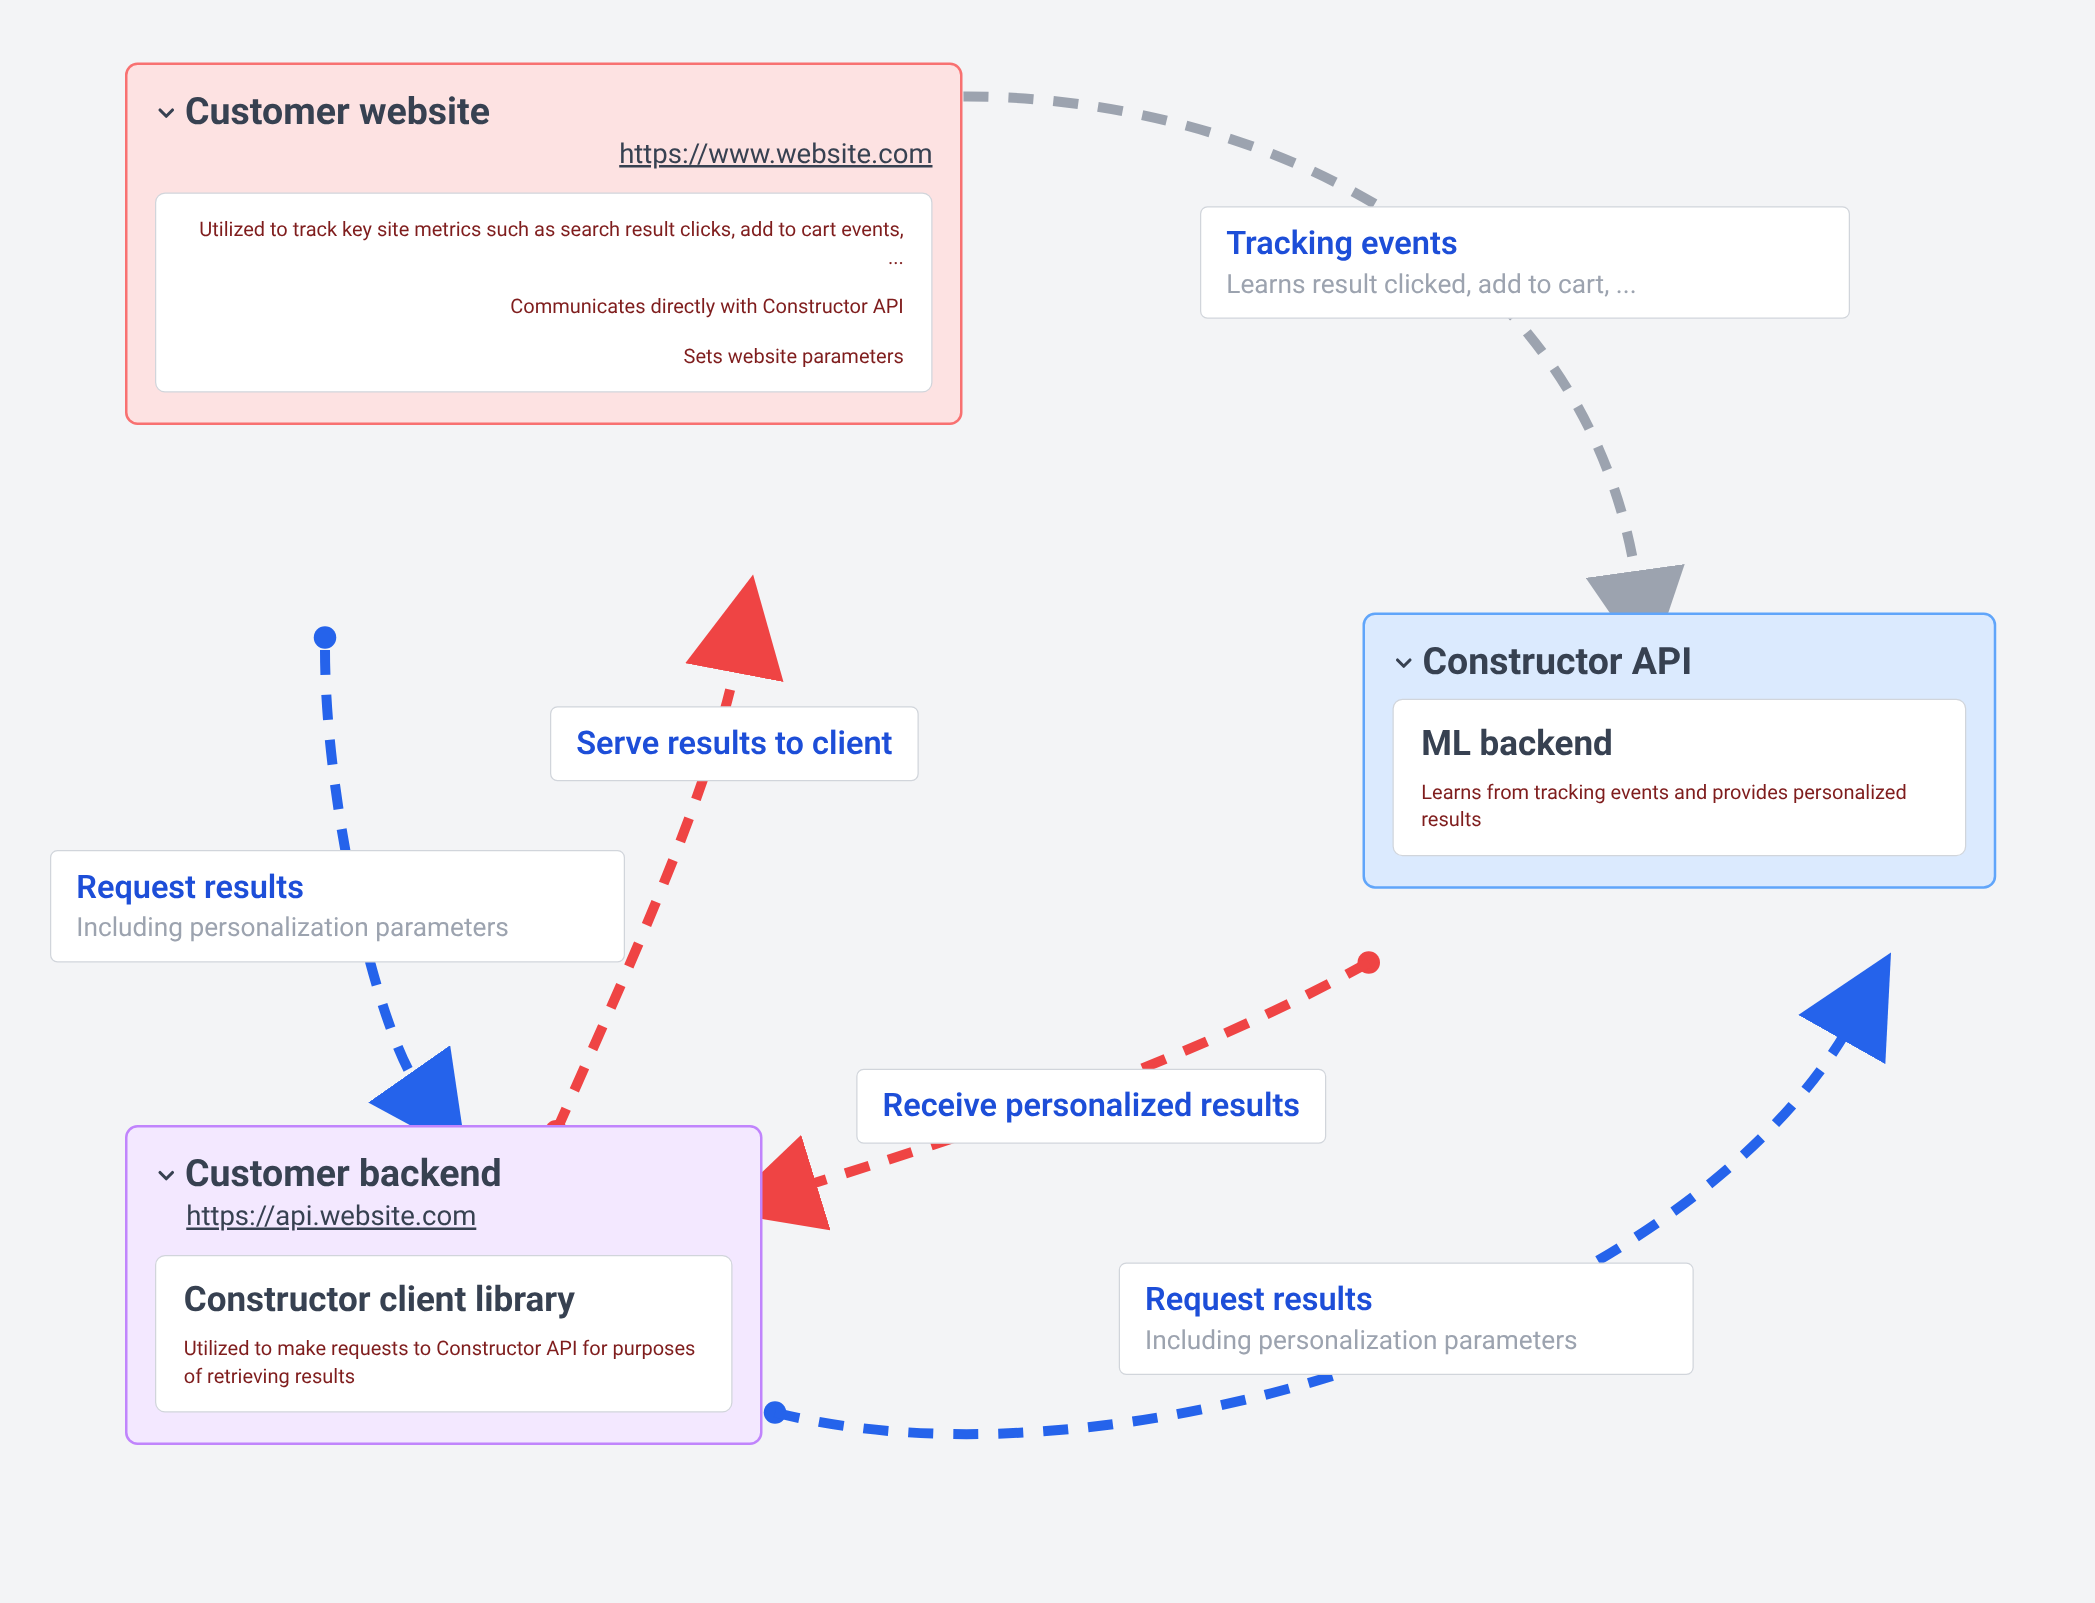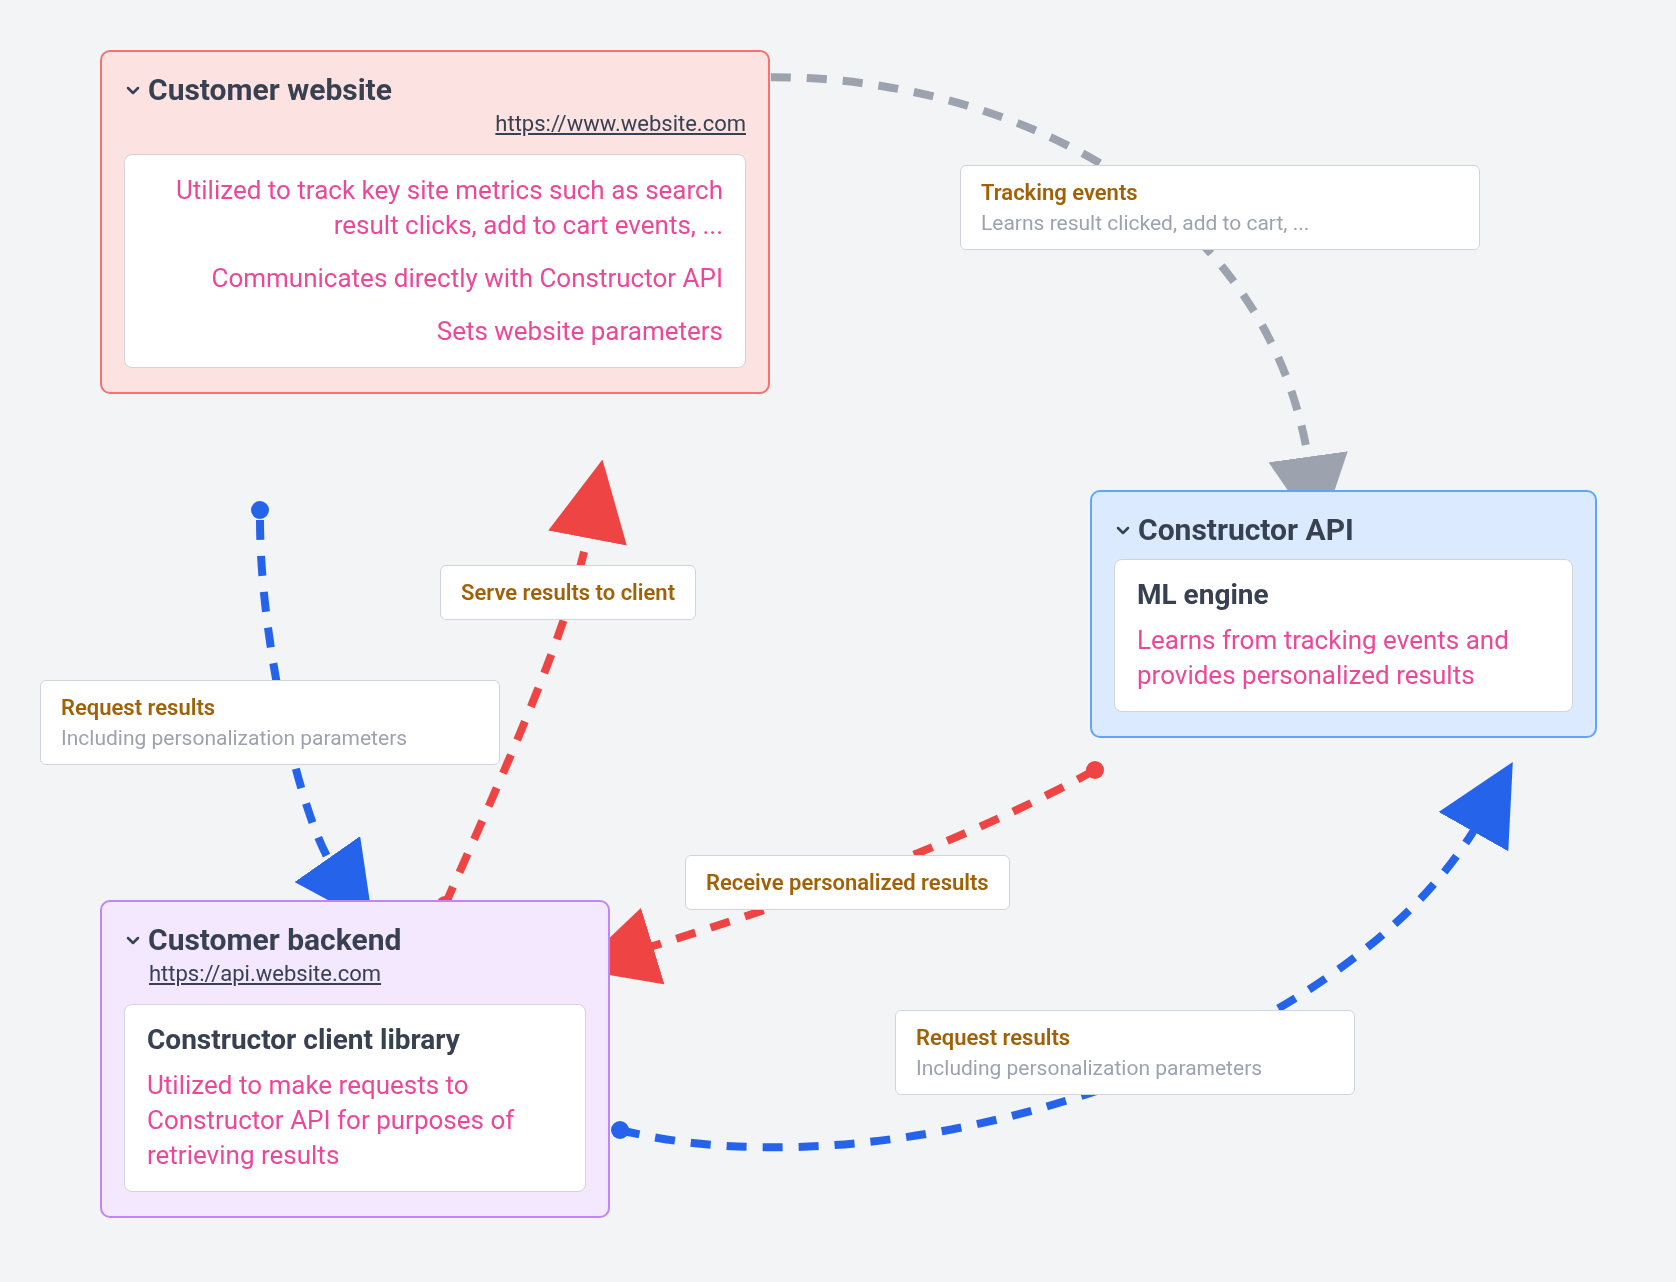--- a/index.html
+++ b/index.html
@@ -59,44 +59,44 @@
     border-radius: 8px;
     padding: 18px 22px;
   }
   .card-title {
     font-size: 28px;
     font-weight: 700;
     color: #374151;
     margin-bottom: 12px;
   }
   .card-body {
-    font-size: 26px;
-    color: #ec4899;
+    font-size: 16px;
+    color: #7f1d1d;
     line-height: 1.35;
   }
   .card-body p { margin-bottom: 18px; }
   .card-body p:last-child { margin-bottom: 0; }
 
   
   .n-website { background: #fde2e2; border: 2px solid #f87171; }
   .n-api     { background: #dbeafe; border: 2px solid #60a5fa; }
   .n-backend { background: #f3e8ff; border: 2px solid #c084fc; }
 
   
   .elabel {
     position: absolute;
     background: #fff;
     border: 1px solid #d1d5db;
     border-radius: 6px;
     padding: 14px 20px;
   }
   .elabel .lt {
-    font-size: 22px;
+    font-size: 26px;
     font-weight: 600;
-    color: #a16207;
+    color: #1d4ed8;
   }
   .elabel .ls {
     font-size: 21px;
     color: #9ca3af;
     margin-top: 6px;
   }
 </style>
 </head>
 <body>
 
@@ -153,21 +153,21 @@
   <div class="node n-api" style="left:1090px; top:490px; width:507px;">
     <div class="node-head">
       <span class="chev">
         <svg width="16" height="16" viewBox="0 0 16 16">
             <path d="M3 6 L8 11 L13 6" fill="none" stroke="#374151" stroke-width="2.5" stroke-linecap="round" stroke-linejoin="round"></path>
           </svg>
       </span>
       <span class="node-title">Constructor API</span>
     </div>
     <div class="card" style="margin-top:12px;">
-      <div class="card-title">ML engine</div>
+      <div class="card-title">ML backend</div>
       <div class="card-body">Learns from tracking events and provides personalized results</div>
     </div>
   </div>
 
   <div class="node n-backend" style="left:100px; top:900px; width:510px;">
     <div class="node-head">
       <span class="chev">
         <svg width="16" height="16" viewBox="0 0 16 16">
             <path d="M3 6 L8 11 L13 6" fill="none" stroke="#374151" stroke-width="2.5" stroke-linecap="round" stroke-linejoin="round"></path>
           </svg>

